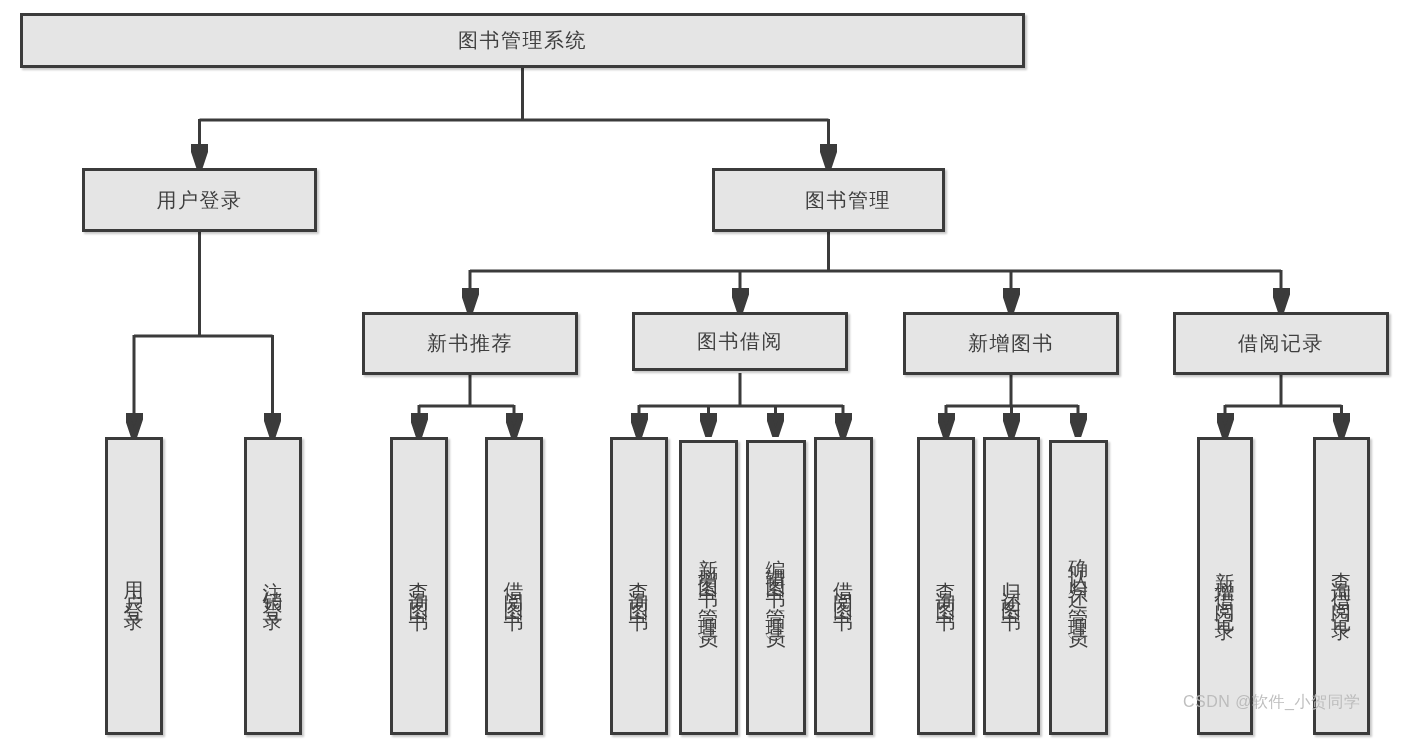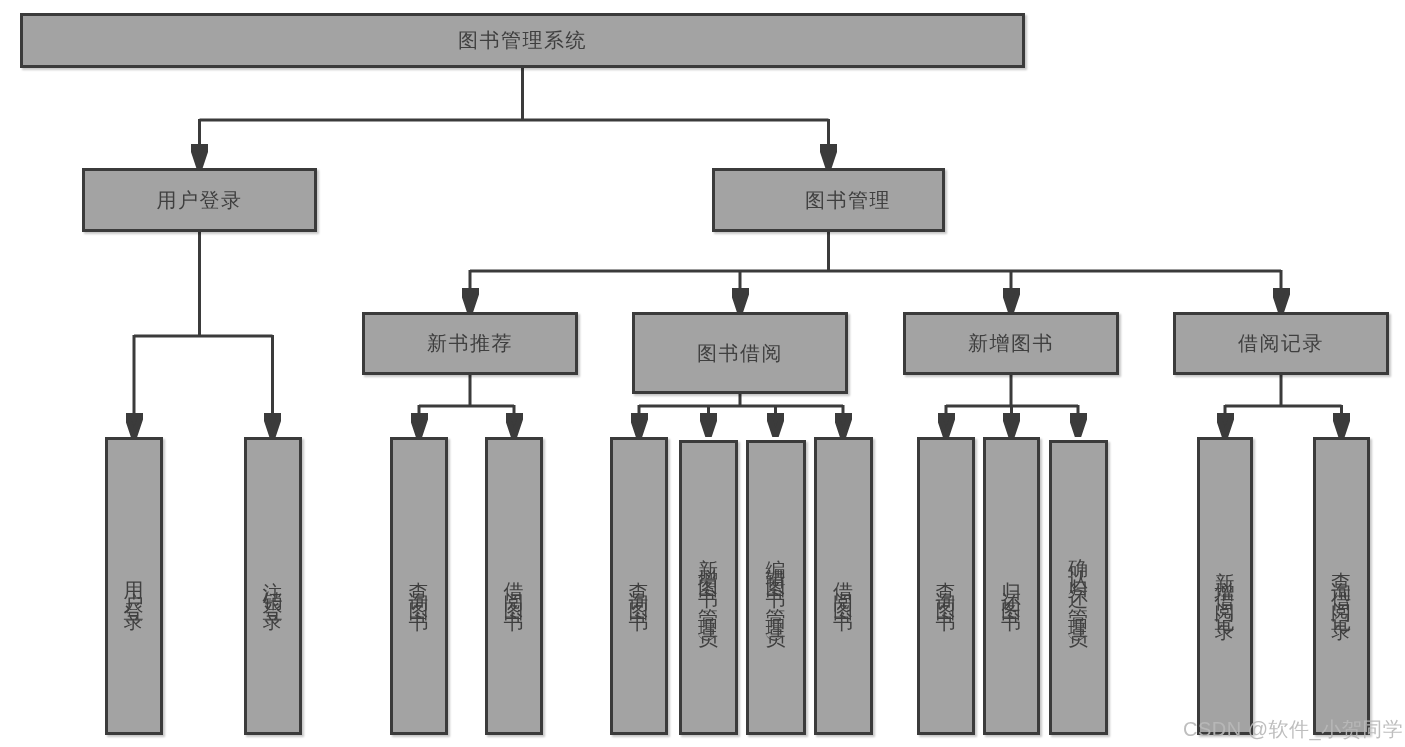--- a/index.html
+++ b/index.html
@@ -18,43 +18,43 @@
     overflow:hidden;
   }
   svg.connectors{position:absolute;left:0;top:0;z-index:1;}
   svg.connectors path, svg.connectors line{
     stroke:var(--line);stroke-width:3;fill:none;
   }
   svg.connectors .head{fill:var(--line);}
   .node{
     position:absolute;
     box-sizing:border-box;
-    background:#a3a3a3;
+    background:#e5e5e5;
     border:3px solid var(--line);
     display:flex;align-items:center;justify-content:center;
     z-index:2;
     box-shadow:1.5px 1.5px 2px rgba(0,0,0,0.22);
   }
   .node .label{
     font-size:20px;
     letter-spacing:1.5px;
     white-space:nowrap;
     color:var(--text);
   }
   .leaf .label{
     writing-mode:vertical-rl;
     text-orientation:mixed;
     letter-spacing:10px;
     font-size:20px;
     line-height:1;
   }
   .watermark{
     position:absolute;
-    left:1183px;top:716px;
-    font-size:20px;
+    left:1183px;top:692px;
+    font-size:16px;
     color:var(--wm);
     letter-spacing:0.5px;
     z-index:3;
     opacity:0.92;
     white-space:nowrap;
   }
 </style>
 </head>
 <body>
 
@@ -108,21 +108,21 @@
   <div class="node" style="left:82px;top:168px;width:235px;height:64px;">
     <span class="label">用户登录</span>
   </div>
   <div class="node" style="left:712px;top:168px;width:233px;height:64px;padding-left:39px;">
     <span class="label">图书管理</span>
   </div>
 
   <div class="node" style="left:362px;top:312px;width:216px;height:63px;text-align:center;">
     <span class="label">新书推荐</span>
   </div>
-  <div class="node" style="left:632px;top:312px;width:216px;height:82px;">
+  <div class="node" style="left:632px;top:312px;width:216px;height:59px;">
     <span class="label">图书借阅</span>
   </div>
   <div class="node" style="left:903px;top:312px;width:216px;height:63px;">
     <span class="label">新增图书</span>
   </div>
   <div class="node" style="left:1173px;top:312px;width:216px;height:63px;">
     <span class="label">借阅记录</span>
   </div>
 
   <div class="node leaf" style="left:105px;top:437px;width:58px;height:298px;">

